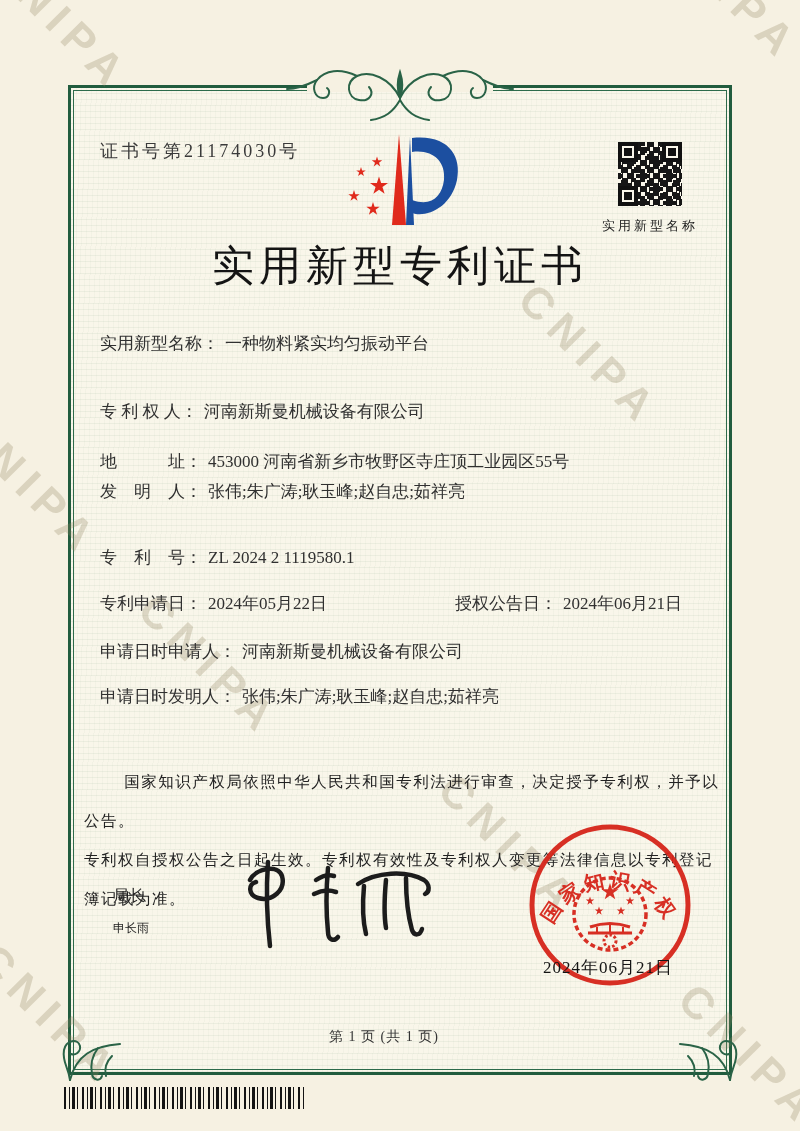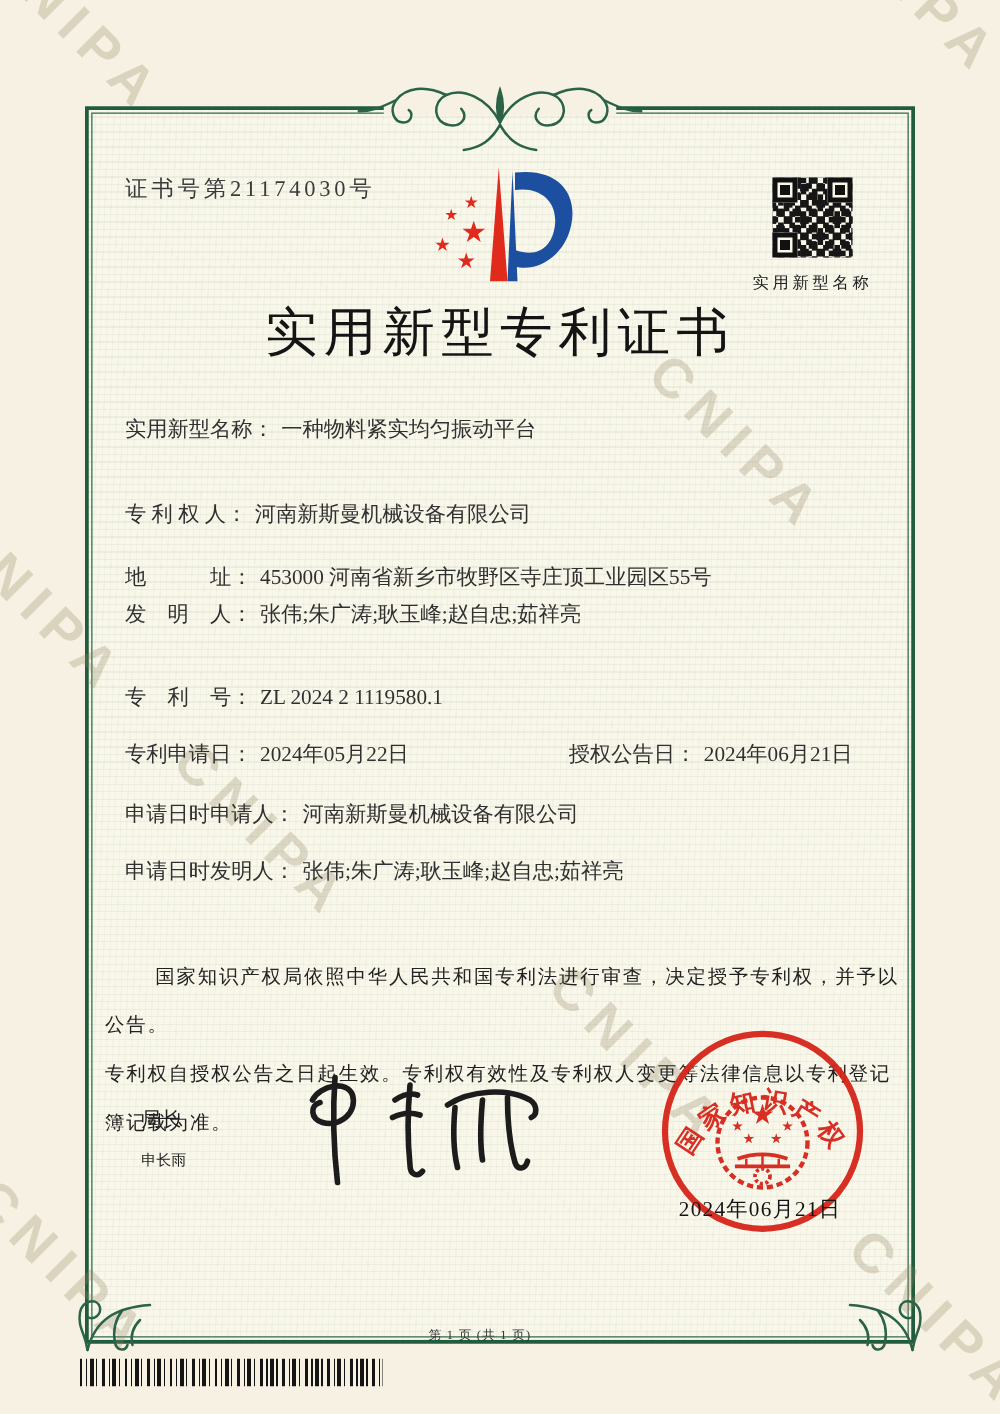--- a/index.html
+++ b/index.html
@@ -43,21 +43,21 @@
         text-indent:2.6em;letter-spacing:1.5px;}
   
   .sig-title{left:113px;top:886px;font-size:16px;font-family:"Liberation Sans","DejaVu Sans",sans-serif;color:#1d1d1d;}
   .sig-name{left:113px;top:920px;font-size:12px;font-family:"Liberation Sans","DejaVu Sans",sans-serif;color:#1d1d1d;}
   .sig-svg{left:226px;top:850px;}
   
   .seal{left:520px;top:822px;width:176px;height:176px;}
   .seal svg{position:absolute;left:0;top:0;opacity:.95;}
   .seal-date{position:absolute;left:0;top:134px;width:176px;text-align:center;
              font-size:17px;color:#141414;letter-spacing:1px;}
-  .footer{left:0;top:1028px;width:768px;text-align:center;font-size:10px;color:#333;letter-spacing:1px;margin-top:33px;}
+  .footer{left:0;top:1028px;width:768px;text-align:center;font-size:14px;color:#333;letter-spacing:1px;}
   .barcode{left:64px;top:1087px;width:242px;height:22px;
       background:repeating-linear-gradient(90deg,
         #141414 0 2px, transparent 2px 5px,
         #141414 5px 6px, transparent 6px 8px,
         #141414 8px 11px, transparent 11px 13px,
         #141414 13px 14px, transparent 14px 18px);}
   .ornament-top{left:285px;top:60px;z-index:3;}
   .corner{z-index:3;}
 </style>
 </head>

